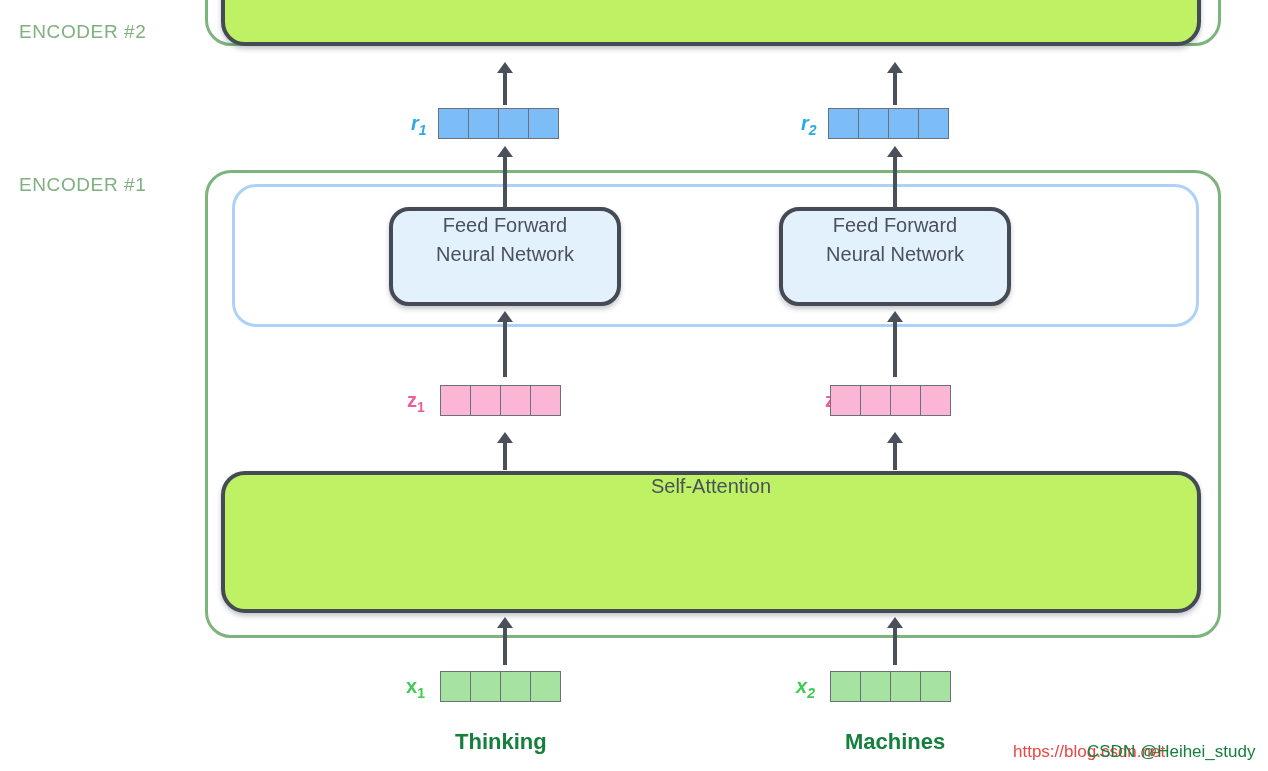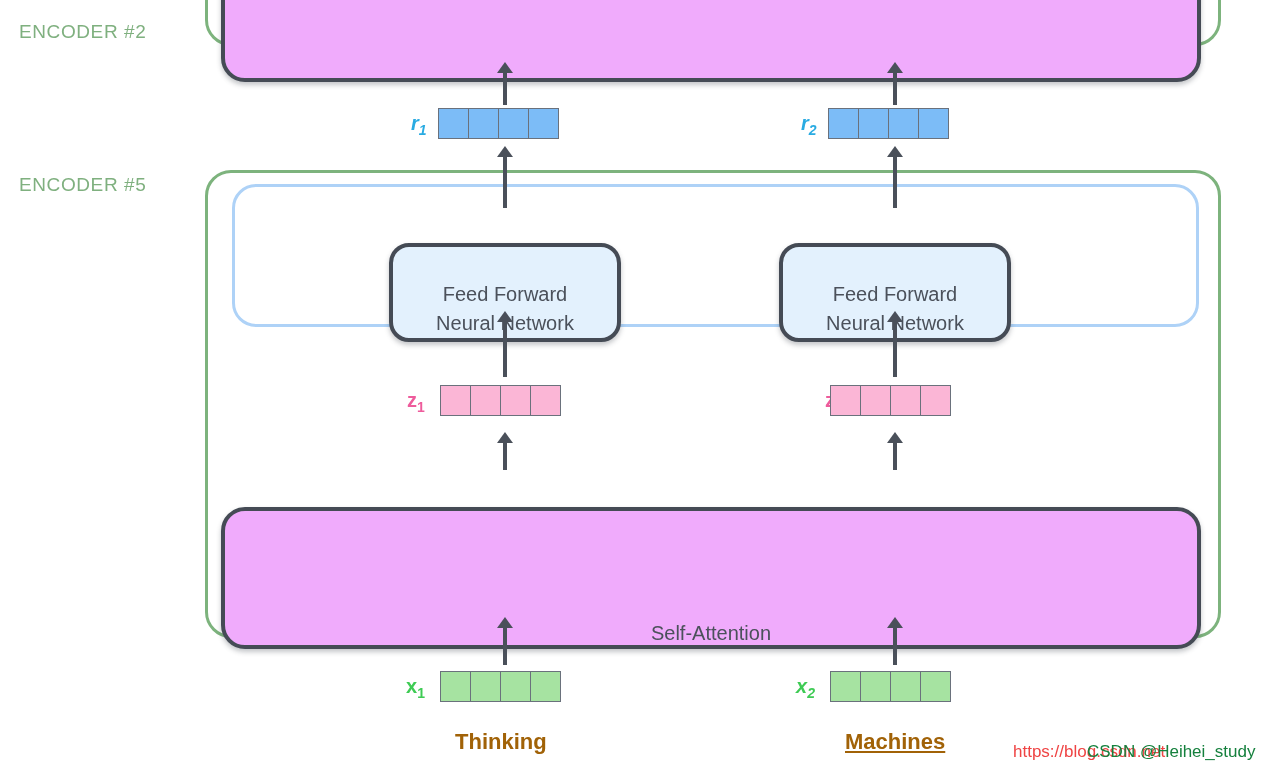--- a/index.html
+++ b/index.html
@@ -64,41 +64,40 @@
     border-radius: 24px;
     background: #ffffff;
     box-sizing: border-box;
   }
 
   
   .proc-box {
     position: absolute;
     box-sizing: border-box;
     display: flex;
-    align-items: flex-end;
+    align-items: flex-start;
     justify-content: center;
     text-align: center;
     color: #4b515b;
     border: 4px solid #454b55;
     border-radius: 20px;
     box-shadow: 0 3px 5px rgba(60,66,76,0.30);
-    margin-top: 36px;
   }
   .ffn-box {
     width: 232px;
     height: 99px;
     background: #e3f1fd;
     font-size: 20px;
     line-height: 29px;
   }
   #ffn-left  { left: 389px; top: 207px; }
   #ffn-right { left: 779px; top: 207px; }
 
   .attn-box {
-    background: #f0abfc;
+    background: #bef264;
     border-radius: 24px;
     font-size: 20px;
   }
   #self-attention-1 {
     left: 221px;
     top: 471px;
     width: 980px;
     height: 142px;
   }
   #self-attention-2 {
@@ -154,27 +153,27 @@
 
   
   #vec-x1 { left: 440px; top: 671px; }
   #vec-x2 { left: 830px; top: 671px; }
   #lab-x1 { left: 406px; top: 675px; }
   #lab-x2 { left: 796px; top: 675px; font-style: italic; }
 
   
   .word-label {
     position: absolute;
-    color: #a16207;
+    color: #15803d;
     font-size: 22px;
     font-weight: bold;
     white-space: nowrap;
   }
   #word-thinking { left: 455px; top: 729px; }
-  #word-machines { left: 845px; top: 729px; text-decoration: underline; }
+  #word-machines { left: 845px; top: 729px; }
 
   
   .arrow {
     position: absolute;
     width: 16px;
   }
   .arrow .shaft {
     position: absolute;
     left: 6px;
     width: 4px;
@@ -256,21 +255,21 @@
     <span>r</span><sub>2</sub>
   </div>
   <div class="vector vec-r" id="vec-r2">
     <div class="cell"></div>
     <div class="cell"></div>
     <div class="cell"></div>
     <div class="cell"></div>
   </div>
 
   <div class="encoder-frame" id="encoder1-frame"></div>
-  <div class="encoder-label" id="encoder1-label">ENCODER #5</div>
+  <div class="encoder-label" id="encoder1-label">ENCODER #1</div>
 
   <div class="ffn-band"></div>
 
   <div class="proc-box ffn-box" id="ffn-left">
     <div>
       <span>Feed Forward</span><br>
       <span>Neural Network</span>
     </div>
   </div>
   <div class="proc-box ffn-box" id="ffn-right">

